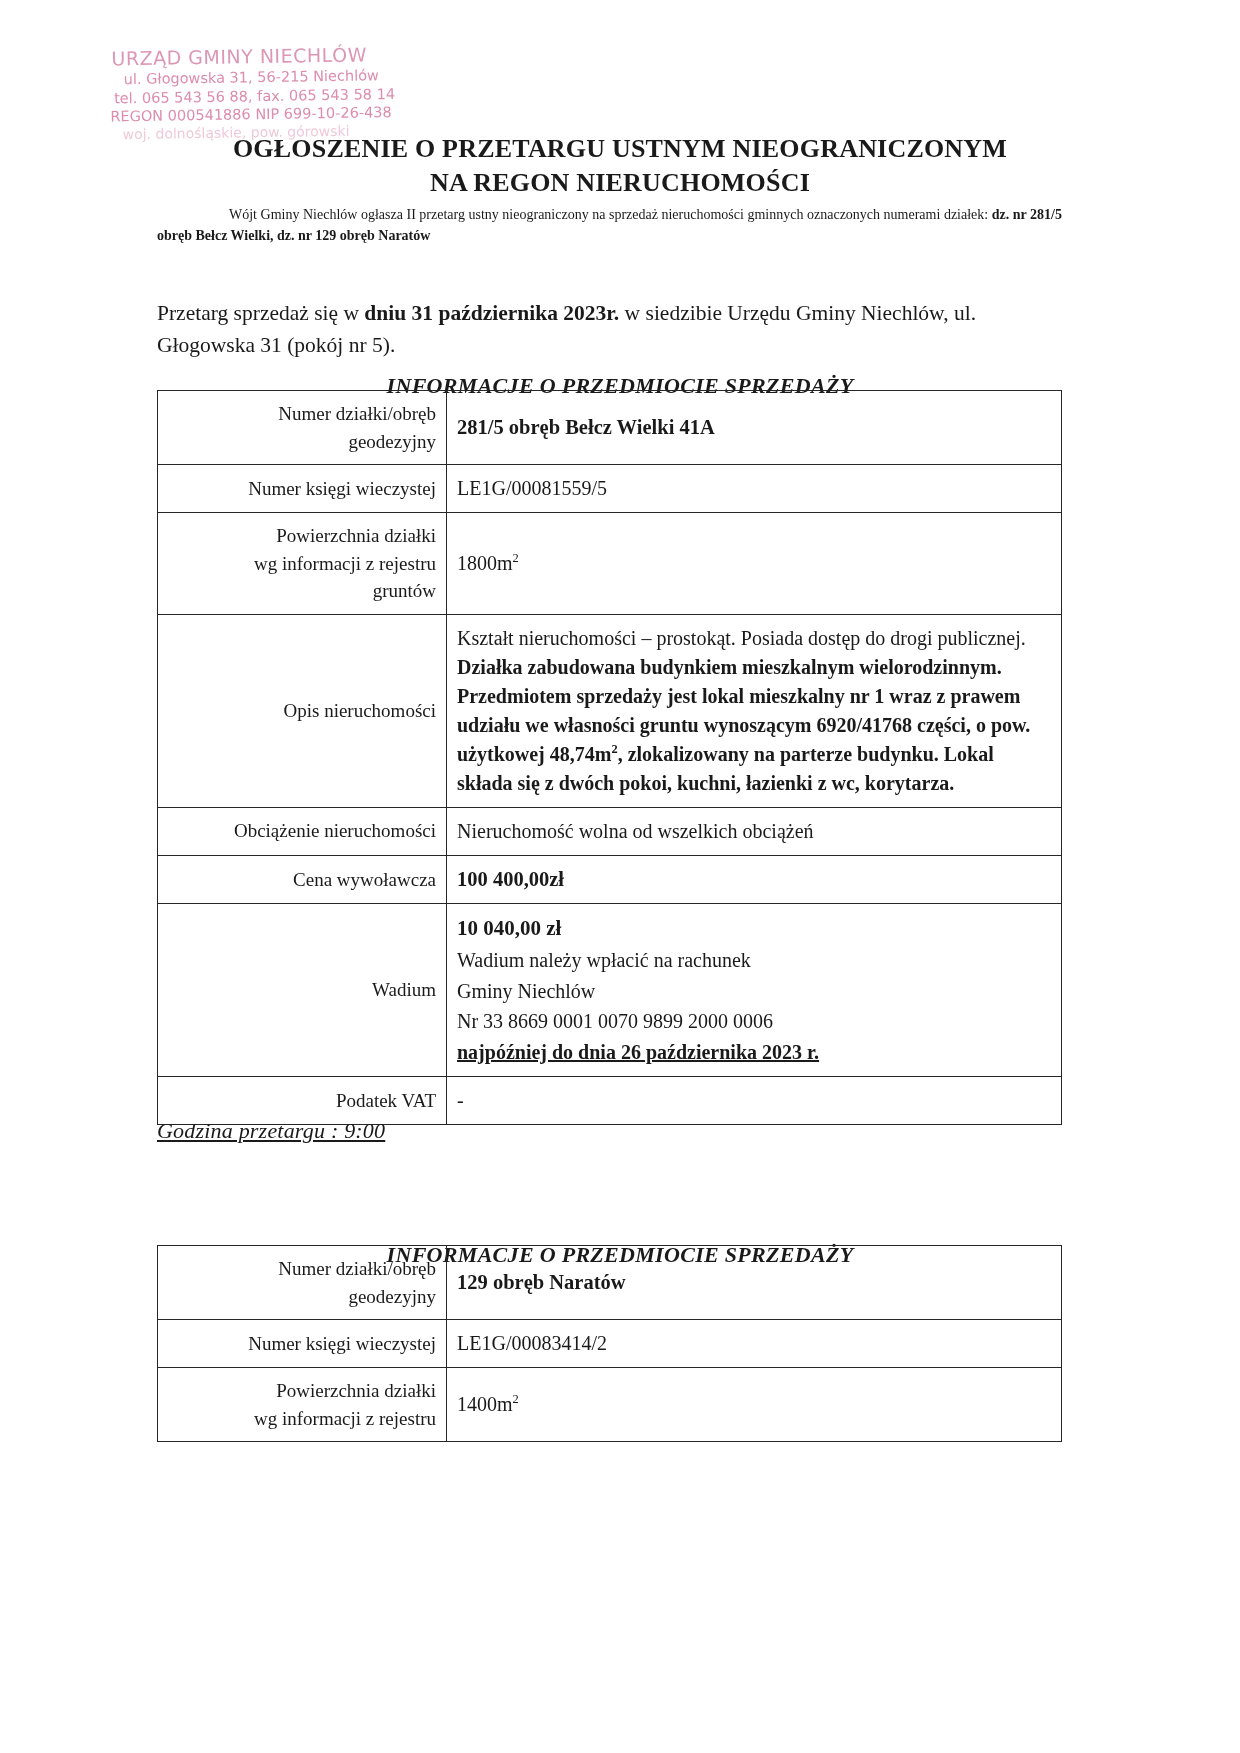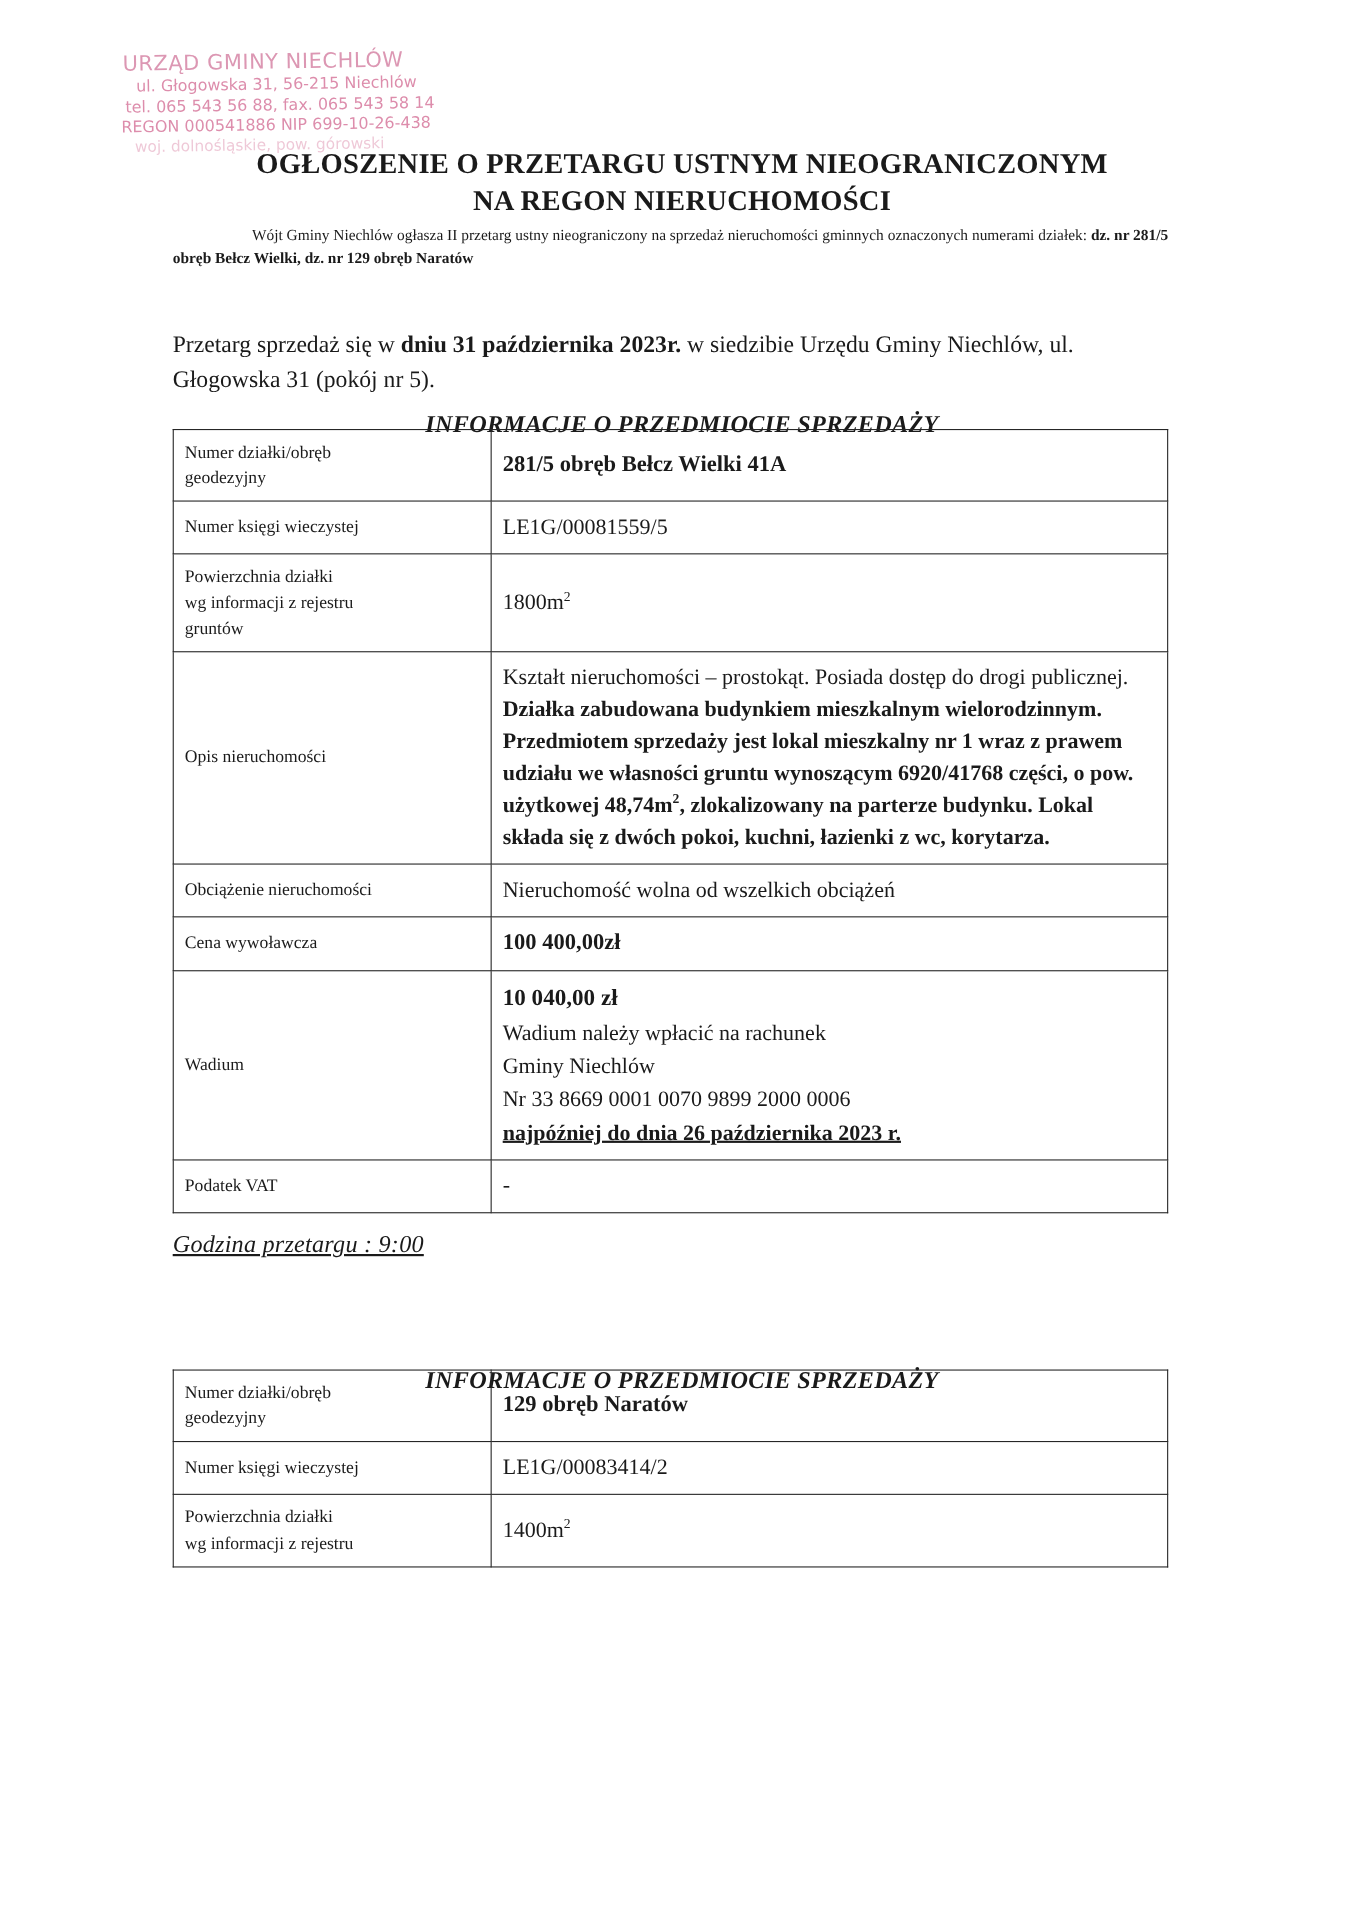--- a/index.html
+++ b/index.html
@@ -110,23 +110,23 @@
   table.info-1 { top: 390px; }
   table.info-2 { top: 1245px; }
 
   table.info td {
     border: 1px solid #262626;
     padding: 9px 10px;
     vertical-align: middle;
   }
   td.label {
     width: 268px;
-    text-align: left;
+    text-align: right;
     line-height: 1.45;
-    font-size: 16px;
+    font-size: 19px;
     font-family: Liberation Serif, serif;
   }
   td.value {
     text-align: left;
     line-height: 1.45;
     font-size: 20px;
   }
   td.value-left {
     text-align: left;
     padding-left: 12px;

